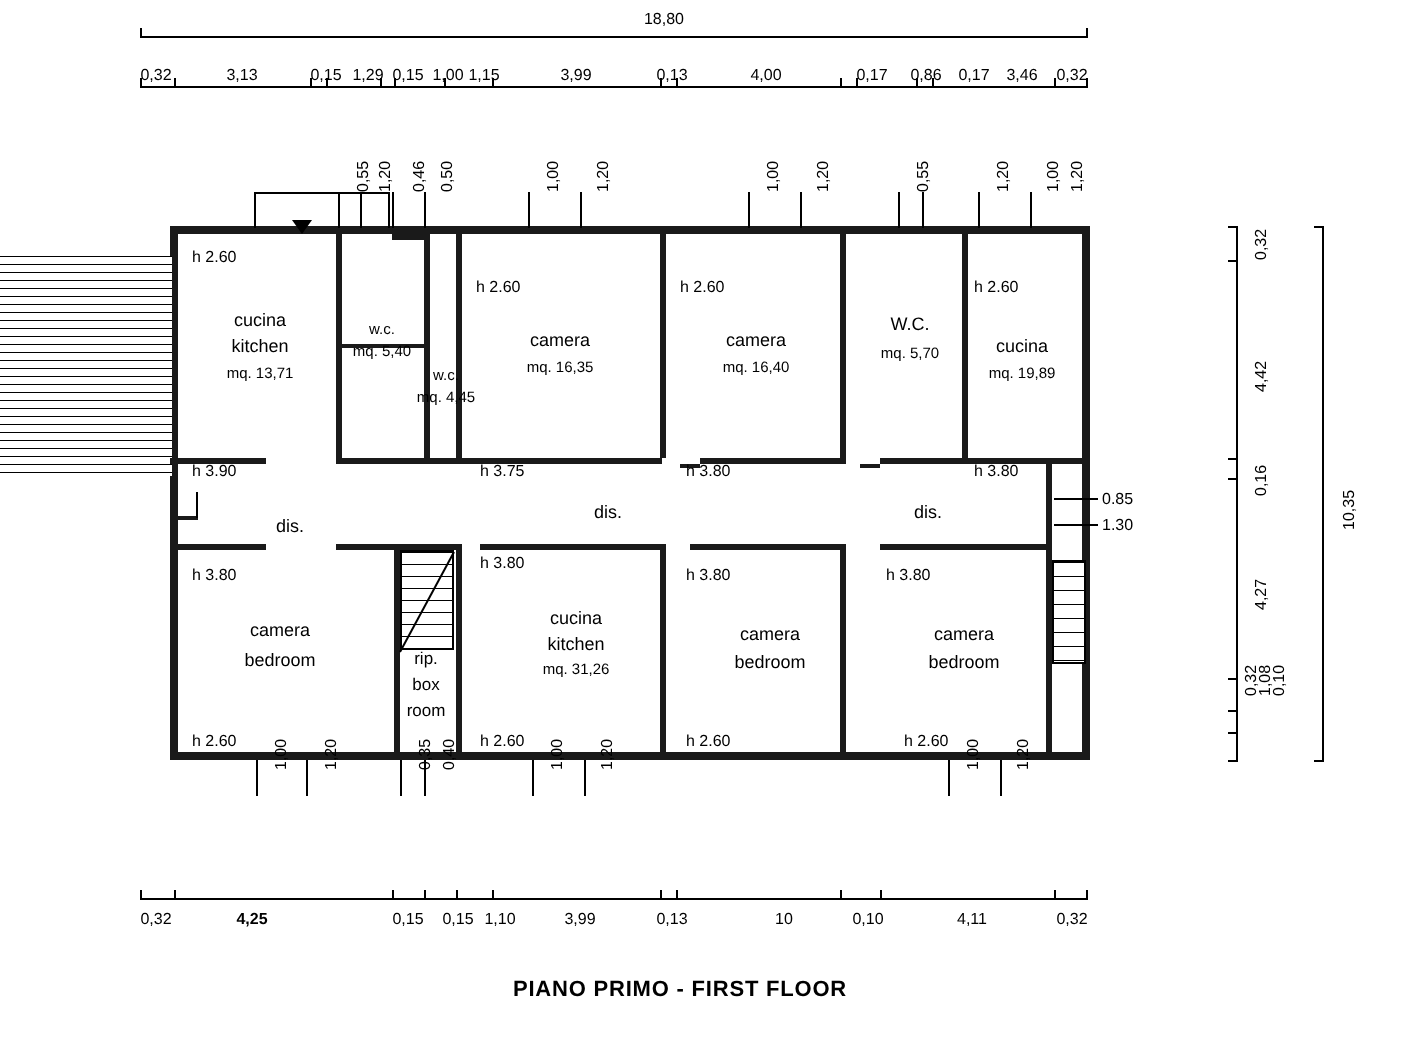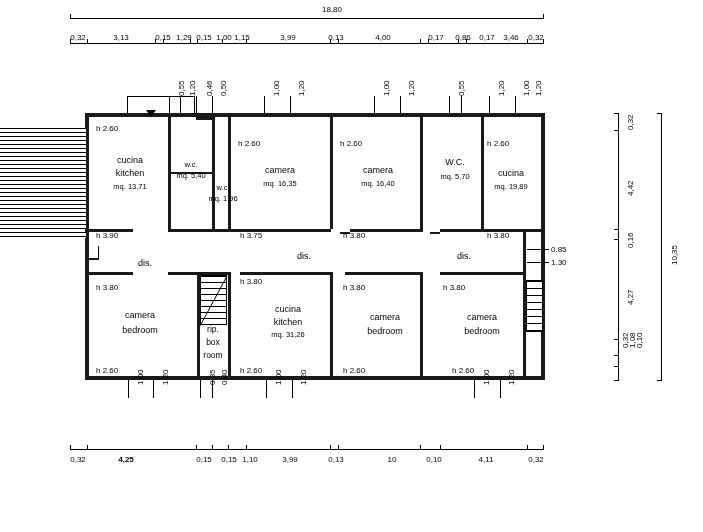--- a/index.html
+++ b/index.html
@@ -218,21 +218,21 @@
   <div class="txt" style="left:96px; top:124px;">h 2.60</div>
   <div class="room-name" style="left:130px; top:155px;">cucina</div>
   <div class="room-name" style="left:130px; top:168px;">kitchen</div>
   <div class="room-area" style="left:130px; top:182px;">mq. 13,71</div>
   <div class="txt" style="left:96px; top:231px;">h 3.90</div>
 
   <div class="room-name" style="left:191px; top:159px; font-size:7.5px;">w.c.</div>
   <div class="room-area" style="left:191px; top:171px;">mq. 5,40</div>
 
   <div class="room-name" style="left:223px; top:182px; font-size:7.5px;">w.c.</div>
-  <div class="room-area" style="left:223px; top:194px;">mq. 1,96</div>
+  <div class="room-area" style="left:223px; top:194px;">mq. 4,45</div>
 
   <div class="txt" style="left:238px; top:139px;">h 2.60</div>
   <div class="room-name" style="left:280px; top:165px;">camera</div>
   <div class="room-area" style="left:280px; top:179px;">mq. 16,35</div>
   <div class="txt" style="left:240px; top:231px;">h 3.75</div>
 
   <div class="txt" style="left:340px; top:139px;">h 2.60</div>
   <div class="room-name" style="left:378px; top:165px;">camera</div>
   <div class="room-area" style="left:378px; top:179px;">mq. 16,40</div>
   <div class="txt" style="left:343px; top:231px;">h 3.80</div>
@@ -339,14 +339,15 @@
   <div class="txt vert" style="left:626px; top:305px;">4,27</div>
   <div class="txt vert" style="left:621px; top:348px;">0,32</div>
   <div class="txt vert" style="left:628px; top:348px;">1,08</div>
   <div class="txt vert" style="left:635px; top:348px;">0,10</div>
 
   <div class="ln vline" style="left:661px; top:113px; height:267px;"></div>
   <div class="dimtick-h" style="left:657px; top:113px;"></div>
   <div class="dimtick-h" style="left:657px; top:380px;"></div>
   <div class="txt vert" style="left:670px; top:265px;">10,35</div>
 
+  <div class="title" style="left:340px; top:489px;">PIANO PRIMO - FIRST FLOOR</div>
 
 </div>
 
 </body></html>

